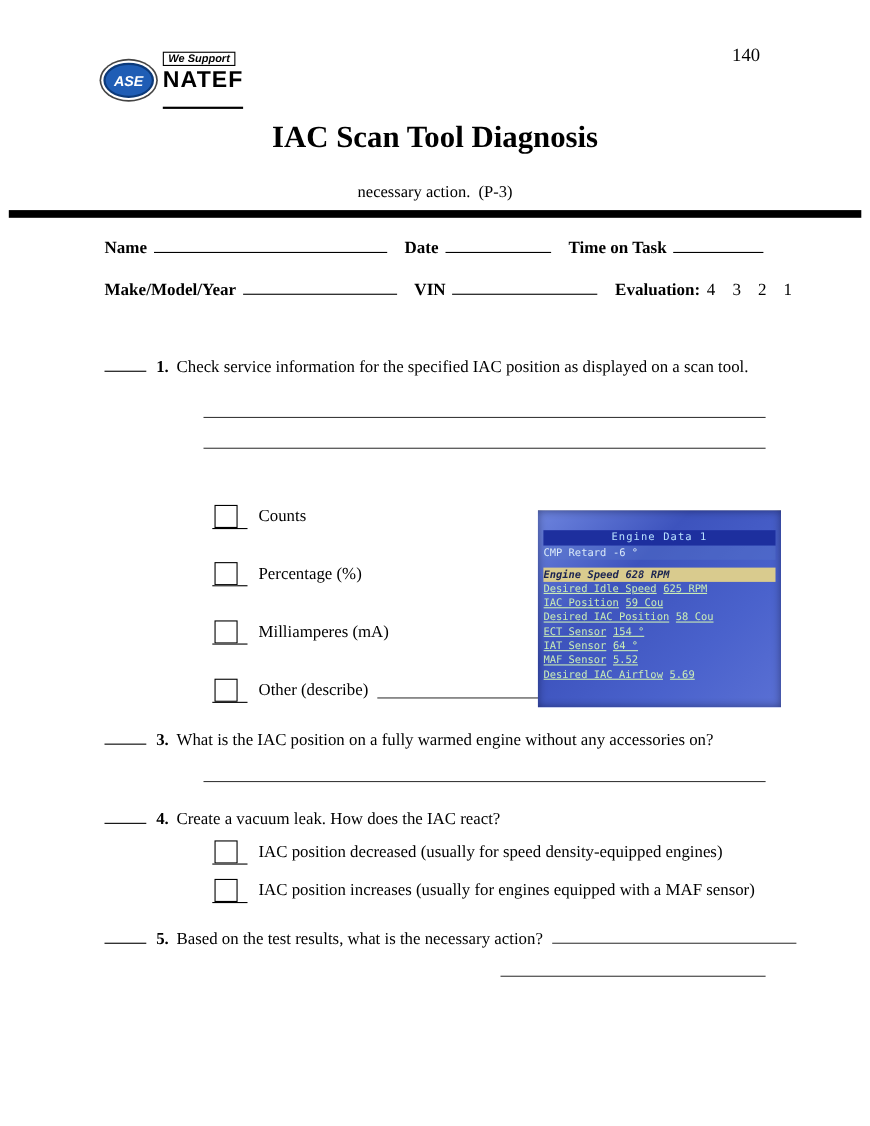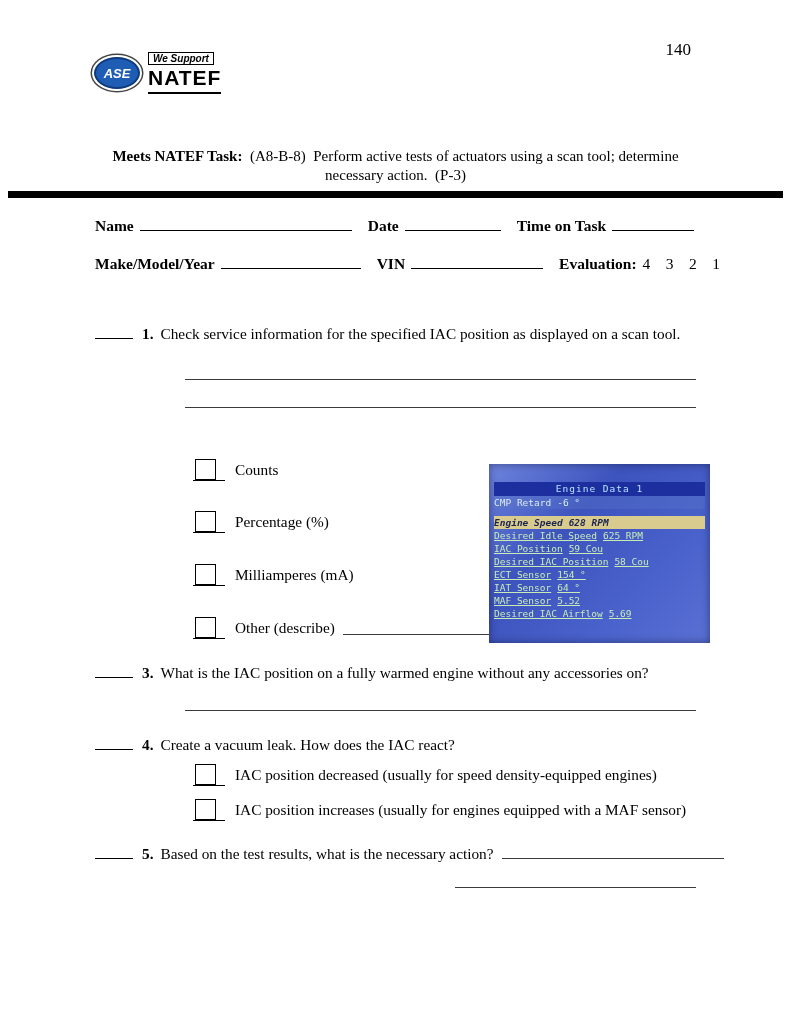--- a/index.html
+++ b/index.html
@@ -4,21 +4,21 @@
 <style>
   html,body{margin:0;padding:0;background:#ffffff;}
   .page{position:relative;width:791px;height:1024px;background:#fff;font-family:"Liberation Serif",serif;color:#000;overflow:hidden;margin:0 auto;}
 
   .page-number{position:absolute;top:40px;right:100px;font-size:17px;}
 
   
   .logo{position:absolute;top:44px;left:94px;width:130px;height:58px;display:flex;align-items:center;}
   .ase-badge{width:42px;height:28px;background:#1f5db5;border:2px solid #0c3a7a;border-radius:50%;color:#fff;display:flex;align-items:center;justify-content:center;
     font:italic bold 13px "Liberation Sans",sans-serif;box-shadow:0 0 0 2px #fff,0 0 0 3.5px #444;}
-  .logo-text{margin-left:8px;display:flex;flex-direction:column;border-bottom:2px solid #000;padding-bottom:2px;text-align:right;}
+  .logo-text{margin-left:8px;display:flex;flex-direction:column;border-bottom:2px solid #000;padding-bottom:12px;text-align:right;}
   .we-support{font:italic bold 10px "Liberation Sans",sans-serif;border:1.5px solid #000;padding:0 4px;align-self:flex-start;margin-bottom:1px;}
   .natef{font:bold 21px "Liberation Sans",sans-serif;letter-spacing:1px;}
 
   .title{position:absolute;top:110px;left:0;width:100%;text-align:center;font-size:28px;font-weight:bold;}
   .meets-line{position:absolute;top:148px;left:0;width:100%;text-align:center;font-size:15px;white-space:pre;}
   .meets-line .b{font-weight:bold;}
   .meets-line2{position:absolute;top:167px;left:0;width:100%;text-align:center;font-size:15px;white-space:pre;}
 
   .bar{position:absolute;top:191px;left:8px;width:775px;height:7px;background:#000;}
 
@@ -59,22 +59,22 @@
   <div class="logo">
     <div class="ase-badge">
       <span>ASE</span>
     </div>
     <div class="logo-text">
       <div class="we-support">We Support</div>
       <div class="natef">NATEF</div>
     </div>
   </div>
 
+  <div class="title">IAC Scan Tool Diagnosis</div>
 
-  <div class="meets-line"><span class="b">Meets NATEF Task:</span><span>  (A8-B-8)  Perform active tests of actuators using a scan tool; determine</span></div>
   <div class="meets-line2">necessary action.  (P-3)</div>
 
   <div class="bar"></div>
 
   <div class="row" style="top:217px"><span class="lbl">Name</span><span class="ul" style="width:212px"></span><span class="lbl">Date</span><span class="ul" style="width:96px"></span><span class="lbl">Time on Task</span><span class="ul" style="width:82px;margin-right:0"></span></div>
 
   <div class="row" style="top:255px"><span class="lbl">Make/Model/Year</span><span class="ul" style="width:140px"></span><span class="lbl">VIN</span><span class="ul" style="width:132px"></span><span class="lbl">Evaluation:</span><span class="pre">4    3    2    1</span></div>
 
   <div class="q" style="left:95px;top:325px"><span class="blank"></span><span class="qnum">1.</span><span>Check service information for the specified IAC position as displayed on a scan tool.</span></div>
   <div class="ansline" style="left:185px;top:378px;width:511px"></div>

